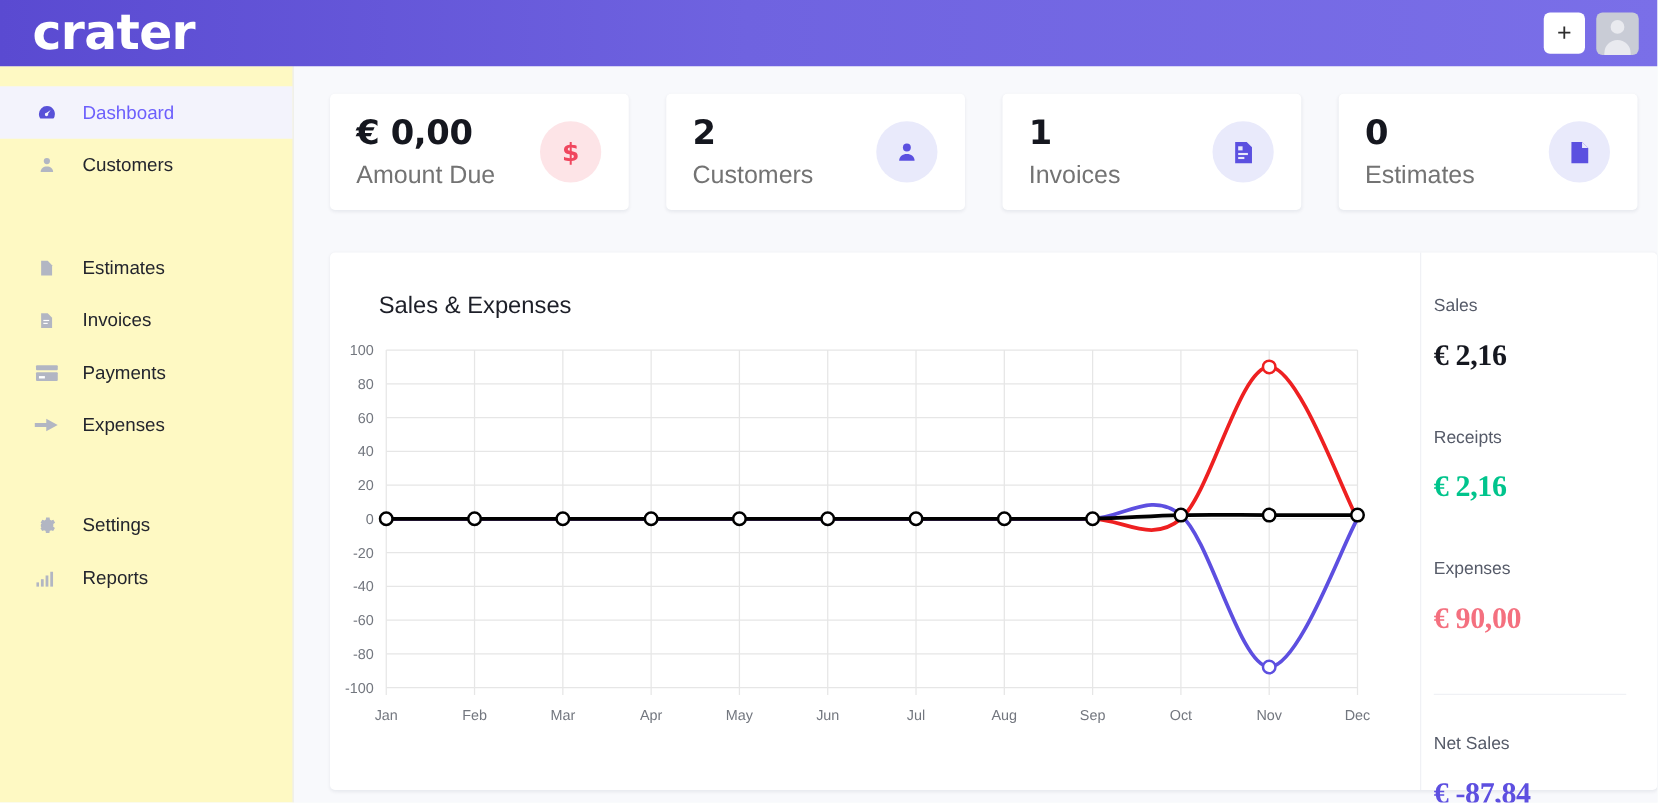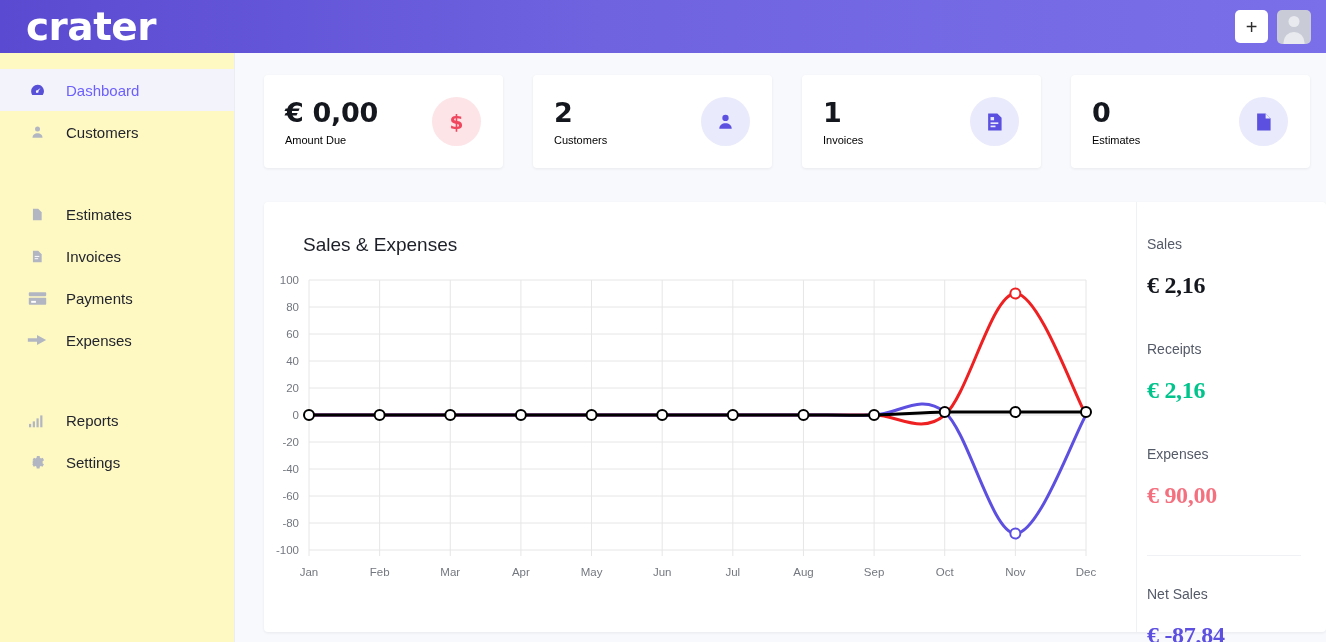--- a/index.html
+++ b/index.html
@@ -73,21 +73,21 @@
     box-shadow: 0 1px 3px rgba(20,24,60,0.07);
     height: 93px; display: flex; align-items: center;
     padding: 0 22px 0 21px; position: relative;
   }
   .card .txt { flex: 1; }
   .card .val {
     font-size: 27px; font-weight: 700; color: #15171f;
     letter-spacing: -0.3px; line-height: 1.15;
     font-family: "DejaVu Sans", sans-serif;
   }
-  .card .lbl { font-size: 11px; color: #000000; margin-top: 6px; }
+  .card .lbl { font-size: 20px; color: #737373; margin-top: 6px; }
   .badge {
     width: 49px; height: 49px; border-radius: 50%;
     display: flex; align-items: center; justify-content: center;
     flex: none;
   }
   .badge.pink { background: #fde4e7; color: #f0475f; font-size: 20px; font-weight: 700; font-family: "DejaVu Sans", sans-serif;}
   .badge.lilac { background: #e9eafb; color: #5b50e0; }
 
   
   .lower {
@@ -204,36 +204,36 @@
             <path d="M1 6h11V2l11 6-11 6v-4H1z"></path>
           </svg>
       </span>
       <span>Expenses</span>
     </div>
 
     <div class="nav-gap-sm"></div>
 
     <div class="nav-item">
       <span class="ic">
+        <svg width="16" height="16" viewBox="0 0 24 24" fill="currentColor">
+            <path d="M12 8a4 4 0 1 0 0 8 4 4 0 0 0 0-8zm10.4 4-.1-1.6 2.1-1.6-2-3.5-2.5 1a8 8 0 0 0-1.4-.8l-.4-2.6h-4l-.4 2.6c-.5.2-1 .5-1.4.8l-2.5-1-2 3.5L9.7 10a8 8 0 0 0 0 3.2l-2.1 1.6 2 3.5 2.5-1c.4.3.9.6 1.4.8l.4 2.6h4l.4-2.6c.5-.2 1-.5 1.4-.8l2.5 1 2-3.5-2.1-1.6z" transform="translate(-3 0) scale(1.05)"></path>
+          </svg>
+      </span>
+      <span>Settings</span>
+    </div>
+    <div class="nav-item">
+      <span class="ic">
         <svg width="17" height="15" viewBox="0 0 20 16" fill="currentColor">
             <rect x="0" y="12" width="2.6" height="4"></rect>
             <rect x="4.4" y="9" width="2.6" height="7"></rect>
             <rect x="8.8" y="5.5" width="2.6" height="10.5"></rect>
             <rect x="13.2" y="2" width="2.6" height="14"></rect>
           </svg>
       </span>
       <span>Reports</span>
-    </div>
-    <div class="nav-item">
-      <span class="ic">
-        <svg width="16" height="16" viewBox="0 0 24 24" fill="currentColor">
-            <path d="M12 8a4 4 0 1 0 0 8 4 4 0 0 0 0-8zm10.4 4-.1-1.6 2.1-1.6-2-3.5-2.5 1a8 8 0 0 0-1.4-.8l-.4-2.6h-4l-.4 2.6c-.5.2-1 .5-1.4.8l-2.5-1-2 3.5L9.7 10a8 8 0 0 0 0 3.2l-2.1 1.6 2 3.5 2.5-1c.4.3.9.6 1.4.8l.4 2.6h4l.4-2.6c.5-.2 1-.5 1.4-.8l2.5 1 2-3.5-2.1-1.6z" transform="translate(-3 0) scale(1.05)"></path>
-          </svg>
-      </span>
-      <span>Settings</span>
     </div>
   </div>
 
   <div class="main">
 
     <div class="cards">
 
       <div class="card">
         <div class="txt">
           <div class="val">€ 0,00</div>

